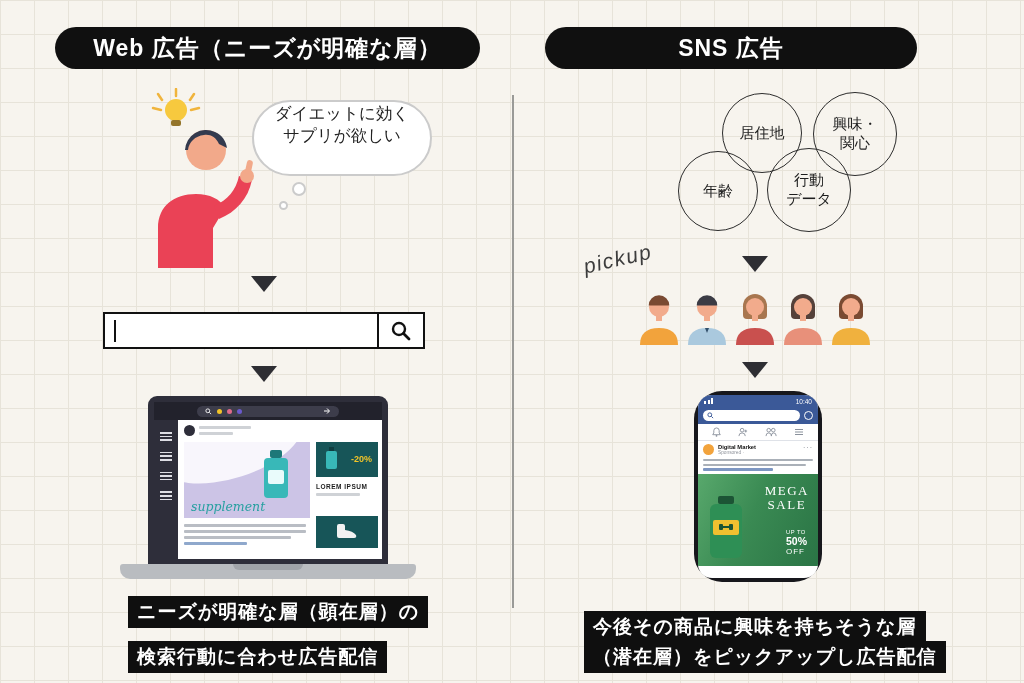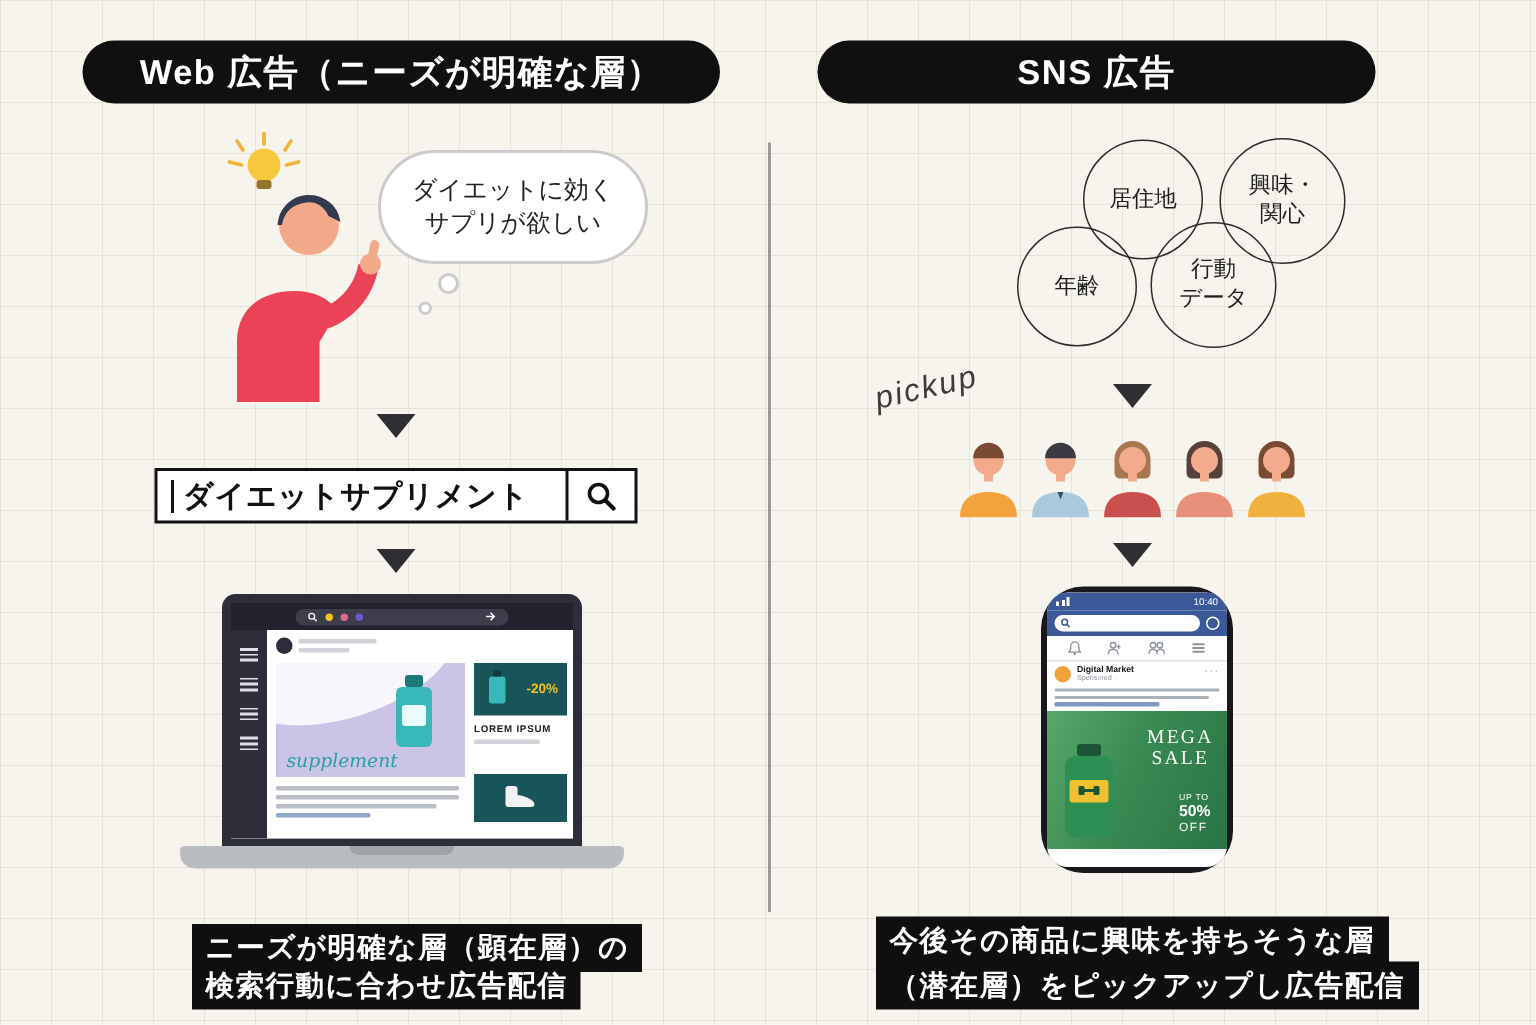--- a/index.html
+++ b/index.html
@@ -30,21 +30,21 @@
   .arrow {
     position:absolute; width:0; height:0;
     border-left:13px solid transparent; border-right:13px solid transparent;
     border-top:16px solid #2e2e33;
   }
 
   
   .bubble {
     position:absolute; left:252px; top:100px; width:180px; height:76px;
     background:#fff; border:2px solid #cbcbcb; border-radius:45px;
-    display:flex; flex-direction:column; align-items:center; justify-content:center;
+    display:flex; flex-direction:column; align-items:center; justify-content:flex-start;
     font-size:16.5px; color:#222; line-height:1.35; font-weight:500;
   }
   .bubble-dot { position:absolute; background:#fff; border:2px solid #cbcbcb; border-radius:50%; }
   .dot1 { left:292px; top:182px; width:14px; height:14px; }
   .dot2 { left:279px; top:201px; width:9px; height:9px; }
 
   
   .searchbox {
     position:absolute; left:103px; top:312px; width:322px; height:37px;
     background:#fff; border:2.5px solid #111; display:flex; align-items:center;
@@ -180,21 +180,20 @@
     <div>ダイエットに効く</div>
     <div>サプリが欲しい</div>
   </div>
   <div class="bubble-dot dot1"></div>
   <div class="bubble-dot dot2"></div>
 
   <div class="arrow" style="left:251px; top:276px;"></div>
 
   <div class="searchbox">
     <span class="caret"></span>
-    <span class="query">ダイエットサプリメント</span>
     <span class="search-icon-cell">
       <svg width="22" height="22" viewBox="0 0 22 22">
         <circle cx="9" cy="9" r="6" fill="none" stroke="#111" stroke-width="2.4"></circle>
         <line x1="13.5" y1="13.5" x2="19" y2="19" stroke="#111" stroke-width="2.8" stroke-linecap="round"></line>
       </svg>
     </span>
   </div>
 
   <div class="arrow" style="left:251px; top:366px;"></div>
 
@@ -264,21 +263,21 @@
             <i style="width:100%;"></i>
             <i style="width:88%;"></i>
             <i style="width:52%; background:#8fa8cc;"></i>
           </div>
         </div>
       </div>
     </div>
     <div class="lap-base"></div>
   </div>
 
-  <span class="cap" style="left:128px; top:596px;margin-top:20px;">ニーズが明確な層（顕在層）の</span>
+  <span class="cap" style="left:128px; top:596px;">ニーズが明確な層（顕在層）の</span>
   <span class="cap" style="left:128px; top:641px;">検索行動に合わせ広告配信</span>
 
   <div class="vcircle" style="left:722px; top:93px; width:80px; height:80px;">
     <span>居住地</span>
   </div>
   <div class="vcircle" style="left:813px; top:92px; width:84px; height:84px;">
     <span>興味・</span>
     <span>関心</span>
   </div>
   <div class="vcircle" style="left:678px; top:151px; width:80px; height:80px;">

